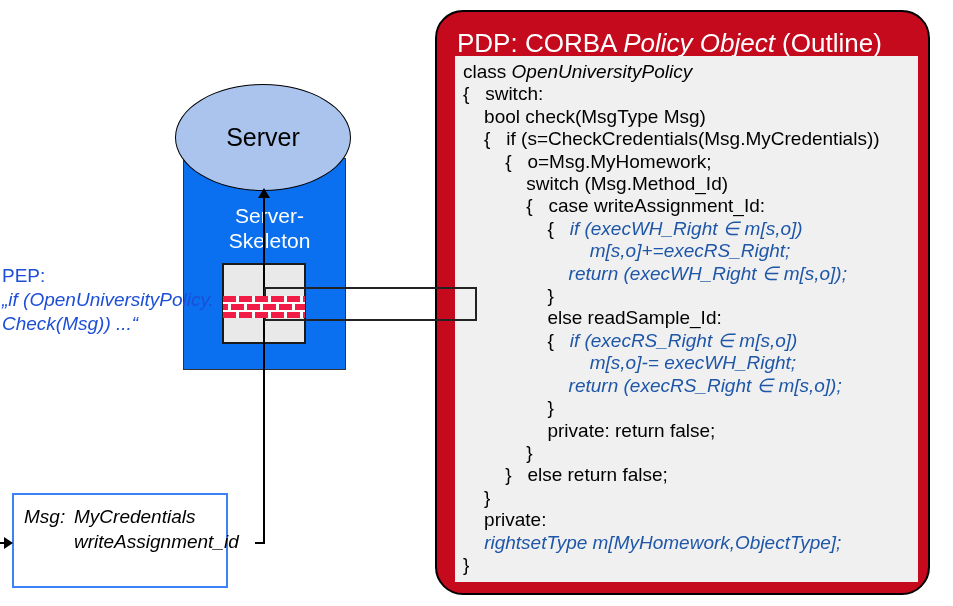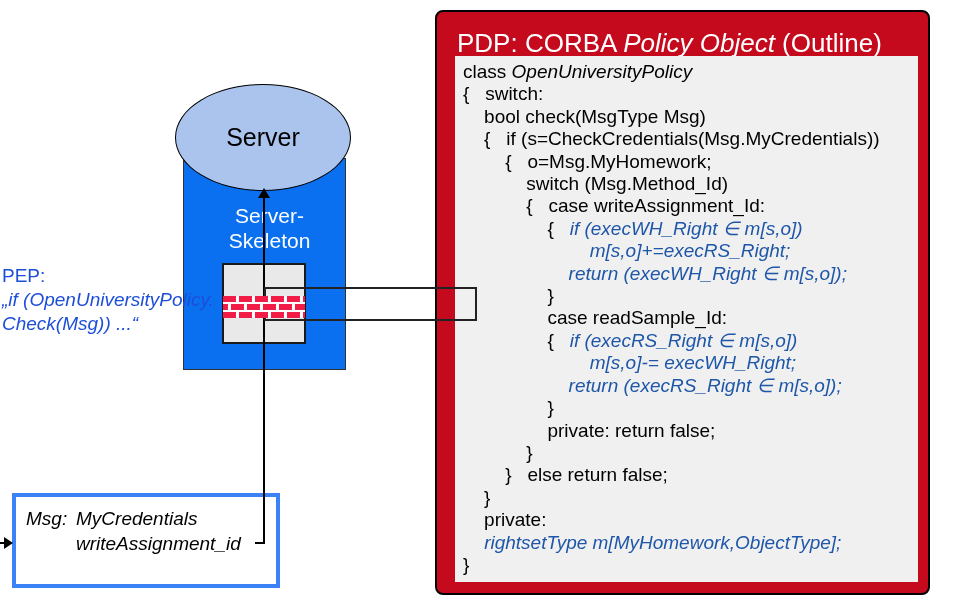--- a/index.html
+++ b/index.html
@@ -11,21 +11,21 @@
     --panel-gray:#f0f0f0;
     --box-gray:#e9e9e9;
   }
   *{box-sizing:border-box;margin:0;padding:0;}
   body{font-family:"Liberation Sans",sans-serif;background:#fff;}
   .stage{position:relative;width:953px;height:606px;background:#ffffff;overflow:hidden;}
 
   
   .pdp-box{
     position:absolute;left:435px;top:10px;width:495px;height:585px;
-    background:var(--pdp-red);border:2.5px solid #000;border-radius:8px;
+    background:var(--pdp-red);border:2.5px solid #000;border-radius:28px;
     z-index:2;
   }
   .pdp-title{
     position:absolute;left:20px;top:16px;width:460px;
     color:#ffffff;font-size:26px;line-height:30px;white-space:nowrap;
   }
   .pdp-title .t-italic{font-style:italic;}
   .code-panel{
     position:absolute;left:18px;top:44px;width:463px;height:526px;
     background:var(--panel-gray);
@@ -99,22 +99,22 @@
     border-top:6px solid transparent;border-bottom:6px solid transparent;
     border-left:9px solid #000;z-index:5;
   }
 
   
   .pep-text{position:absolute;left:2px;top:264px;font-size:19px;line-height:24px;color:#1d4ed8;z-index:4;}
   .pep-code{font-style:italic;white-space:nowrap;}
 
   
   .msg-box{
-    position:absolute;left:12px;top:493px;width:268px;height:95px;
-    background:#fff;border:4px solid #3b82f6;z-index:4;
+    position:absolute;left:12px;top:493px;width:216px;height:95px;
+    background:#fff;border:2px solid #3b82f6;z-index:4;
     padding:9px 0 0 10px;
   }
   .msg-row{display:flex;font-size:19px;line-height:25px;font-style:italic;color:#000;}
   .msg-label-cell{width:50px;flex:0 0 50px;}
 </style>
 </head>
 <body>
 
 <div class="stage">
 
@@ -153,21 +153,21 @@
         <div class="code-line"><span class="seg-plain">{   switch:</span></div>
         <div class="code-line"><span class="seg-plain">    bool check(MsgType Msg)</span></div>
         <div class="code-line"><span class="seg-plain">    {   if (s=CheckCredentials(Msg.MyCredentials))</span></div>
         <div class="code-line"><span class="seg-plain">        {   o=Msg.MyHomework;</span></div>
         <div class="code-line"><span class="seg-plain">            switch (Msg.Method_Id)</span></div>
         <div class="code-line"><span class="seg-plain">            {   case writeAssignment_Id:</span></div>
         <div class="code-line"><span class="seg-plain">                {   </span><span class="seg-blue">if (execWH_Right ∈ m[s,o])</span></div>
         <div class="code-line"><span class="seg-plain">                        </span><span class="seg-blue">m[s,o]+=execRS_Right;</span></div>
         <div class="code-line"><span class="seg-plain">                    </span><span class="seg-blue">return (execWH_Right ∈ m[s,o]);</span></div>
         <div class="code-line"><span class="seg-plain">                }</span></div>
-        <div class="code-line"><span class="seg-plain">                case readSample_Id:</span></div>
+        <div class="code-line"><span class="seg-plain">                else readSample_Id:</span></div>
         <div class="code-line"><span class="seg-plain">                {   </span><span class="seg-blue">if (execRS_Right ∈ m[s,o])</span></div>
         <div class="code-line"><span class="seg-plain">                        </span><span class="seg-blue">m[s,o]-= execWH_Right;</span></div>
         <div class="code-line"><span class="seg-plain">                    </span><span class="seg-blue">return (execRS_Right ∈ m[s,o]);</span></div>
         <div class="code-line"><span class="seg-plain">                }</span></div>
         <div class="code-line"><span class="seg-plain">                private: return false;</span></div>
         <div class="code-line"><span class="seg-plain">            }</span></div>
         <div class="code-line"><span class="seg-plain">        }   else return false;</span></div>
         <div class="code-line"><span class="seg-plain">    }</span></div>
         <div class="code-line"><span class="seg-plain">    private:</span></div>
         <div class="code-line"><span class="seg-plain">    </span><span class="seg-blue">rightsetType m[MyHomework,ObjectType];</span></div>

